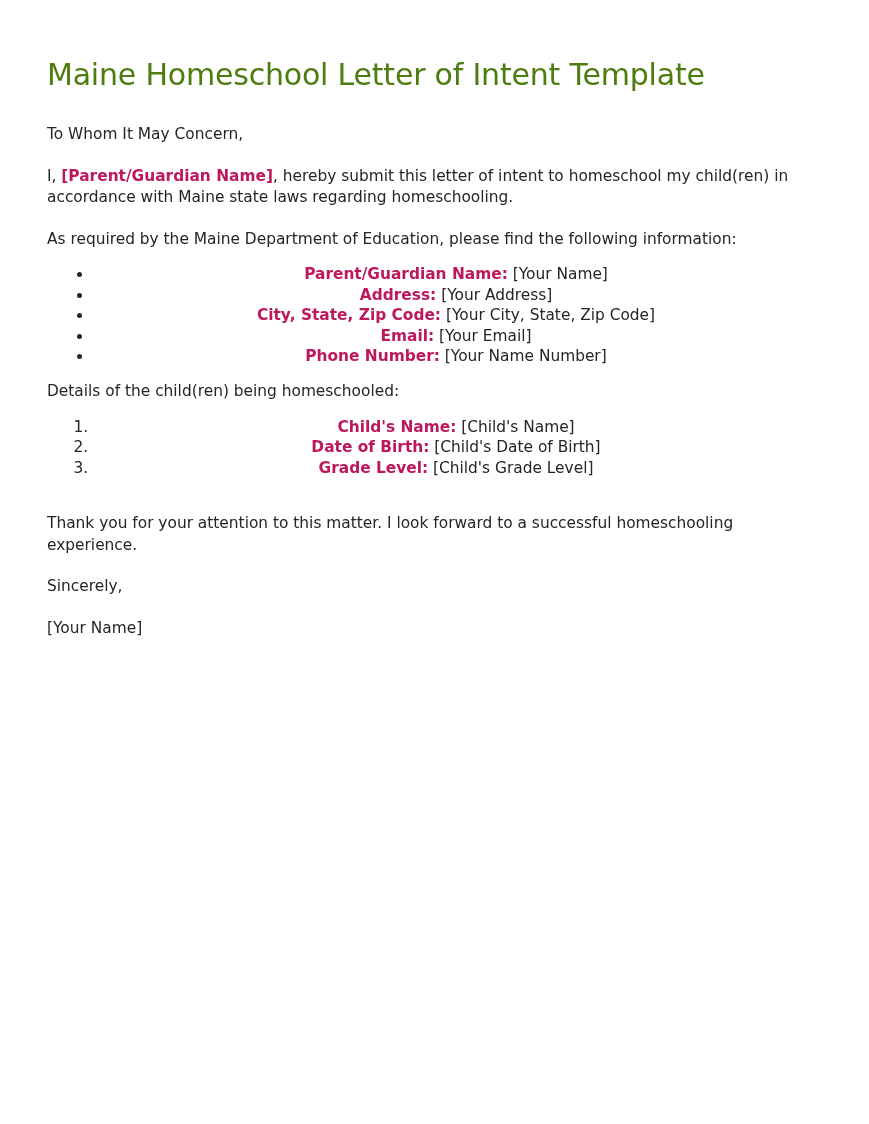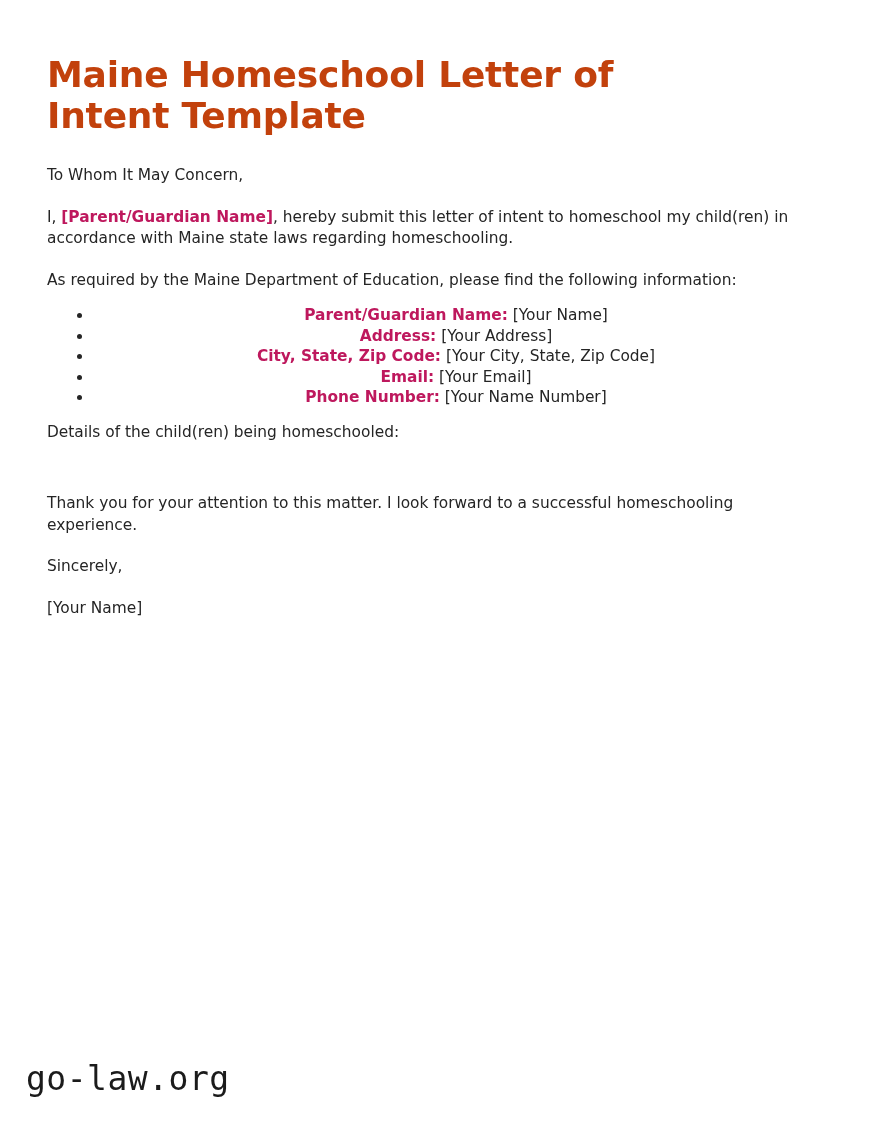--- a/index.html
+++ b/index.html
@@ -29,25 +29,25 @@
 
   .content {
     position: absolute;
     left: 47px;
     top: 54px;
     width: 772px;
   }
 
   .doc-title {
     font-family: "DejaVu Sans", sans-serif;
-    font-size: 36px;
-    font-weight: bold;
+    font-size: 30px;
+    font-weight: normal;
     line-height: 41px;
     letter-spacing: -0.2px;
-    color: #c2410c;
+    color: #4d7c0f;
     margin: 0 0 0 0;
     padding: 0;
     max-width: 700px;
   }
 
   p.para {
     font-size: 15.4px;
     line-height: 21.6px;
     margin: 0;
     padding: 0;
@@ -124,33 +124,37 @@
       <li><span class="lbl">Email:</span> <span>[Your Email]</span></li>
       <li><span class="lbl">Phone Number:</span> <span>[Your Name Number]</span></li>
     </ul>
 
     <div class="sp-list-bot"></div>
 
     <p class="para">Details of the child(ren) being homeschooled:</p>
 
     <div class="sp-list-top"></div>
 
+    <ol class="child-list">
+      <li><span class="lbl">Child's Name:</span> <span>[Child's Name]</span></li>
+      <li><span class="lbl">Date of Birth:</span> <span>[Child's Date of Birth]</span></li>
+      <li><span class="lbl">Grade Level:</span> <span>[Child's Grade Level]</span></li>
+    </ol>
 
     <div class="sp-list-bot"></div>
 
 
     <div class="sp-para"></div>
 
     <p class="para">Thank you for your attention to this matter. I look forward to a successful homeschooling experience.</p>
 
     <div class="sp-para"></div>
 
     <p class="para">Sincerely,</p>
 
     <div class="sp-para"></div>
 
     <p class="para">[Your Name]</p>
 
   </div>
 
-  <div class="watermark">go-law.org</div>
 
 </div>
 
 </body></html>

